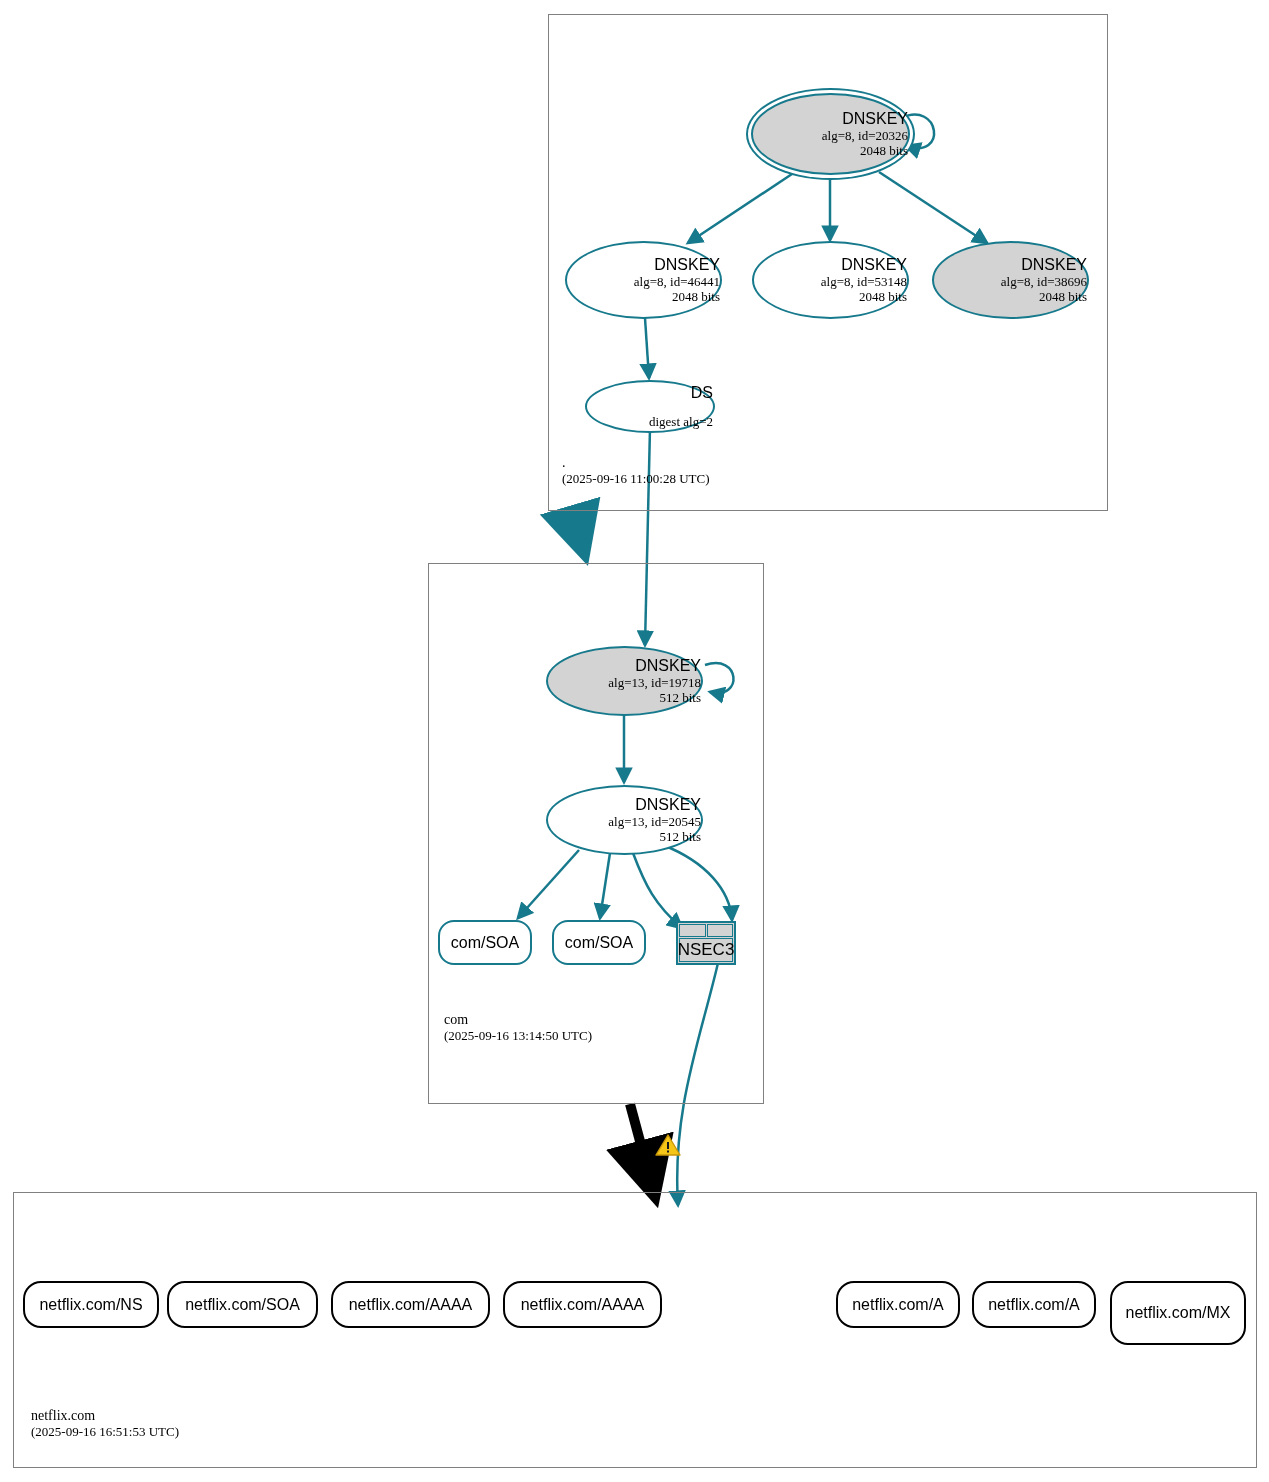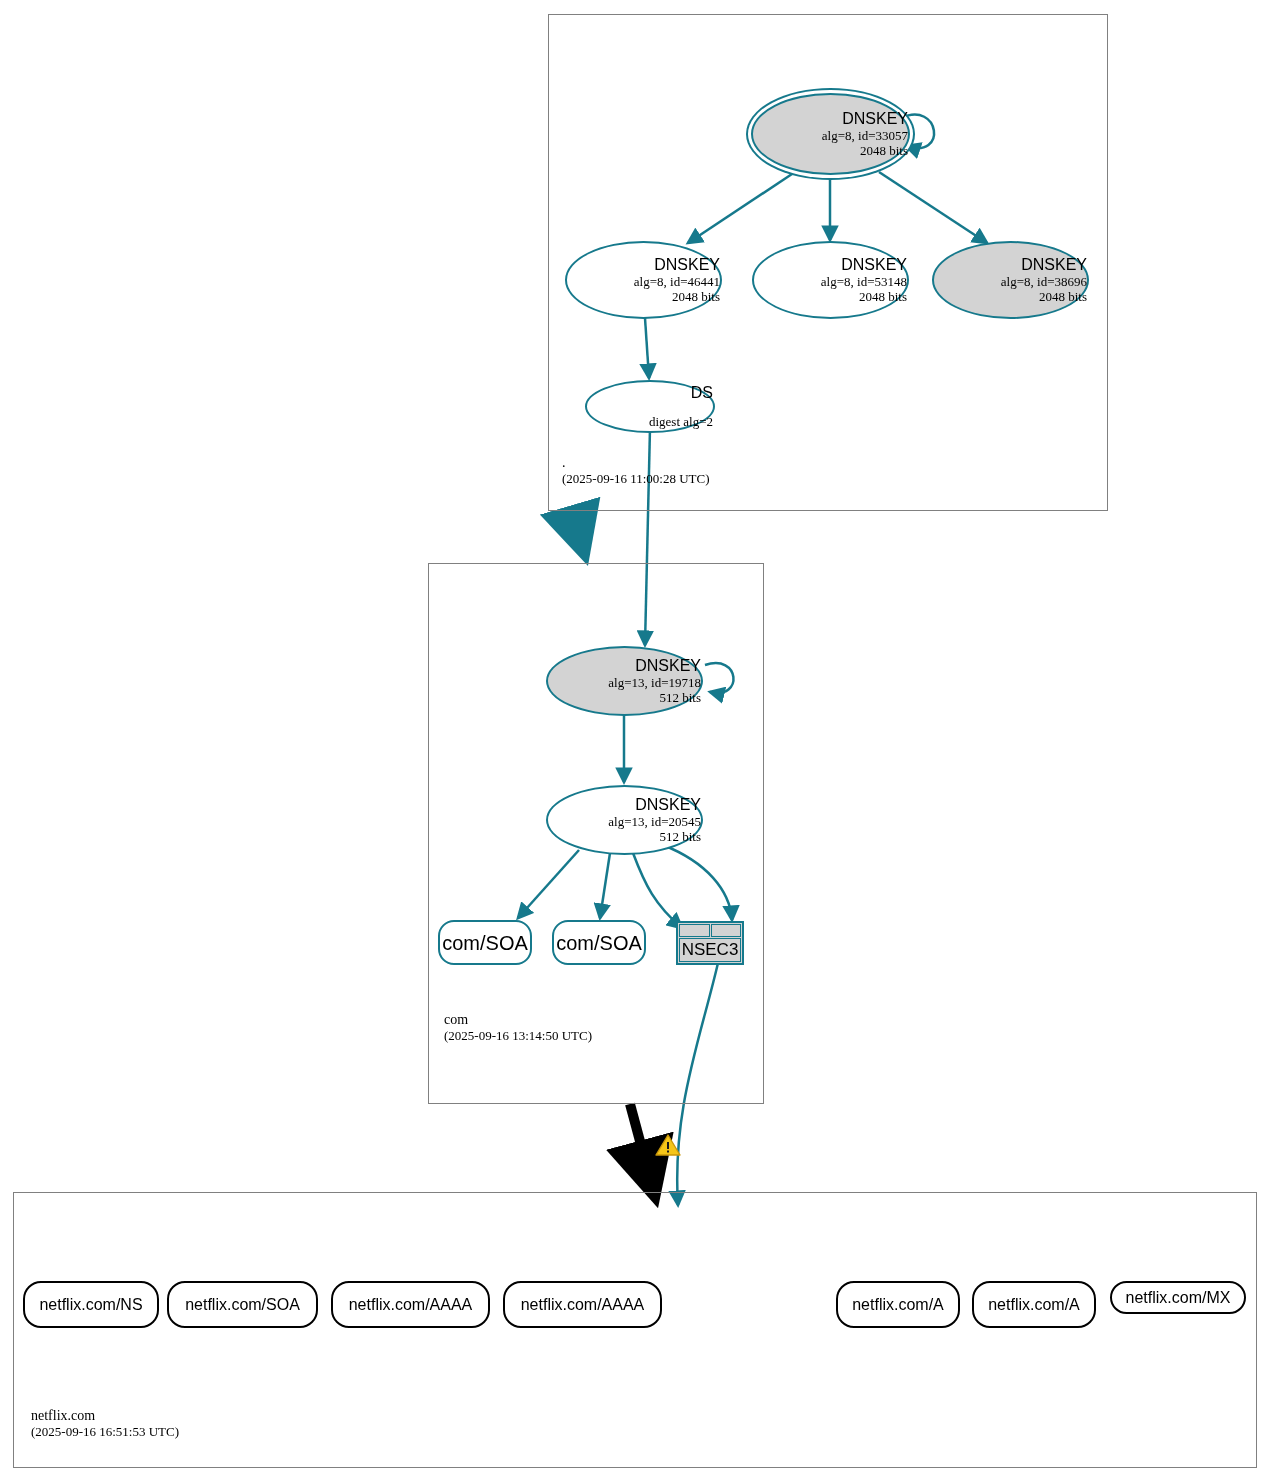--- a/index.html
+++ b/index.html
@@ -75,21 +75,21 @@
     font-family: "Liberation Serif", serif;
     font-size: 13px;
     line-height: 15px;
   }
   .node-rr {
     border: 2px solid #16798c;
     border-radius: 16px;
     background: #ffffff;
   }
   .node-rr .node-title {
-    font-size: 20px;
+    font-size: 16px;
   }
   .node-rr-black {
     border: 2px solid #000000;
     border-radius: 18px;
     background: #ffffff;
   }
   .nsec3-node {
     position: absolute;
     border: 2px solid #16798c;
     background: #d3d3d3;
@@ -191,21 +191,21 @@
     <div class="zone-time">(2025-09-16 13:14:50 UTC)</div>
   </div>
 
   <div class="zone-label" style="left:31px; top:1408px;">
     <div class="zone-name">netflix.com</div>
     <div class="zone-time">(2025-09-16 16:51:53 UTC)</div>
   </div>
 
   <div class="node node-ellipse filled doubled" style="left:751px; top:93px; width:159px; height:82px;">
     <div class="node-title">DNSKEY</div>
-    <div class="node-sub">alg=8, id=33057</div>
+    <div class="node-sub">alg=8, id=20326</div>
     <div class="node-sub">2048 bits</div>
   </div>
 
   <div class="node node-ellipse" style="left:565px; top:241px; width:157px; height:78px;">
     <div class="node-title">DNSKEY</div>
     <div class="node-sub">alg=8, id=46441</div>
     <div class="node-sub">2048 bits</div>
   </div>
 
   <div class="node node-ellipse" style="left:752px; top:241px; width:157px; height:78px;">
@@ -238,21 +238,21 @@
   </div>
 
   <div class="node node-rr" style="left:438px; top:920px; width:94px; height:45px;">
     <div class="node-title">com/SOA</div>
   </div>
 
   <div class="node node-rr" style="left:552px; top:920px; width:94px; height:45px;">
     <div class="node-title">com/SOA</div>
   </div>
 
-  <div class="nsec3-node" style="left:676px; top:921px; width:68px; height:44px;">
+  <div class="nsec3-node" style="left:676px; top:921px; width:60px; height:44px;">
     <div class="nsec3-top">
       <div class="nsec3-cell"></div>
       <div class="nsec3-cell"></div>
     </div>
     <div class="nsec3-label">NSEC3</div>
   </div>
 
   <div class="warn-icon" style="left:655px; top:1133px; width:26px; height:24px;">
     <svg width="26" height="24" viewBox="0 0 26 24" xmlns="http://www.w3.org/2000/svg">
       <path d="M13,2 L25,22 L1,22 Z" fill="#f5c518" stroke="#c9970a" stroke-width="1.4" stroke-linejoin="round"></path>
@@ -279,17 +279,17 @@
 
 
   <div class="node node-rr-black" style="left:836px; top:1281px; width:124px; height:47px;">
     <div class="node-title">netflix.com/A</div>
   </div>
 
   <div class="node node-rr-black" style="left:972px; top:1281px; width:124px; height:47px;">
     <div class="node-title">netflix.com/A</div>
   </div>
 
-  <div class="node node-rr-black" style="left:1110px; top:1281px; width:136px; height:33px;">
+  <div class="node node-rr-black" style="left:1110px; top:1281px; width:136px; height:64px;">
     <div class="node-title">netflix.com/MX</div>
   </div>
 
 </div>
 
 </body></html>

